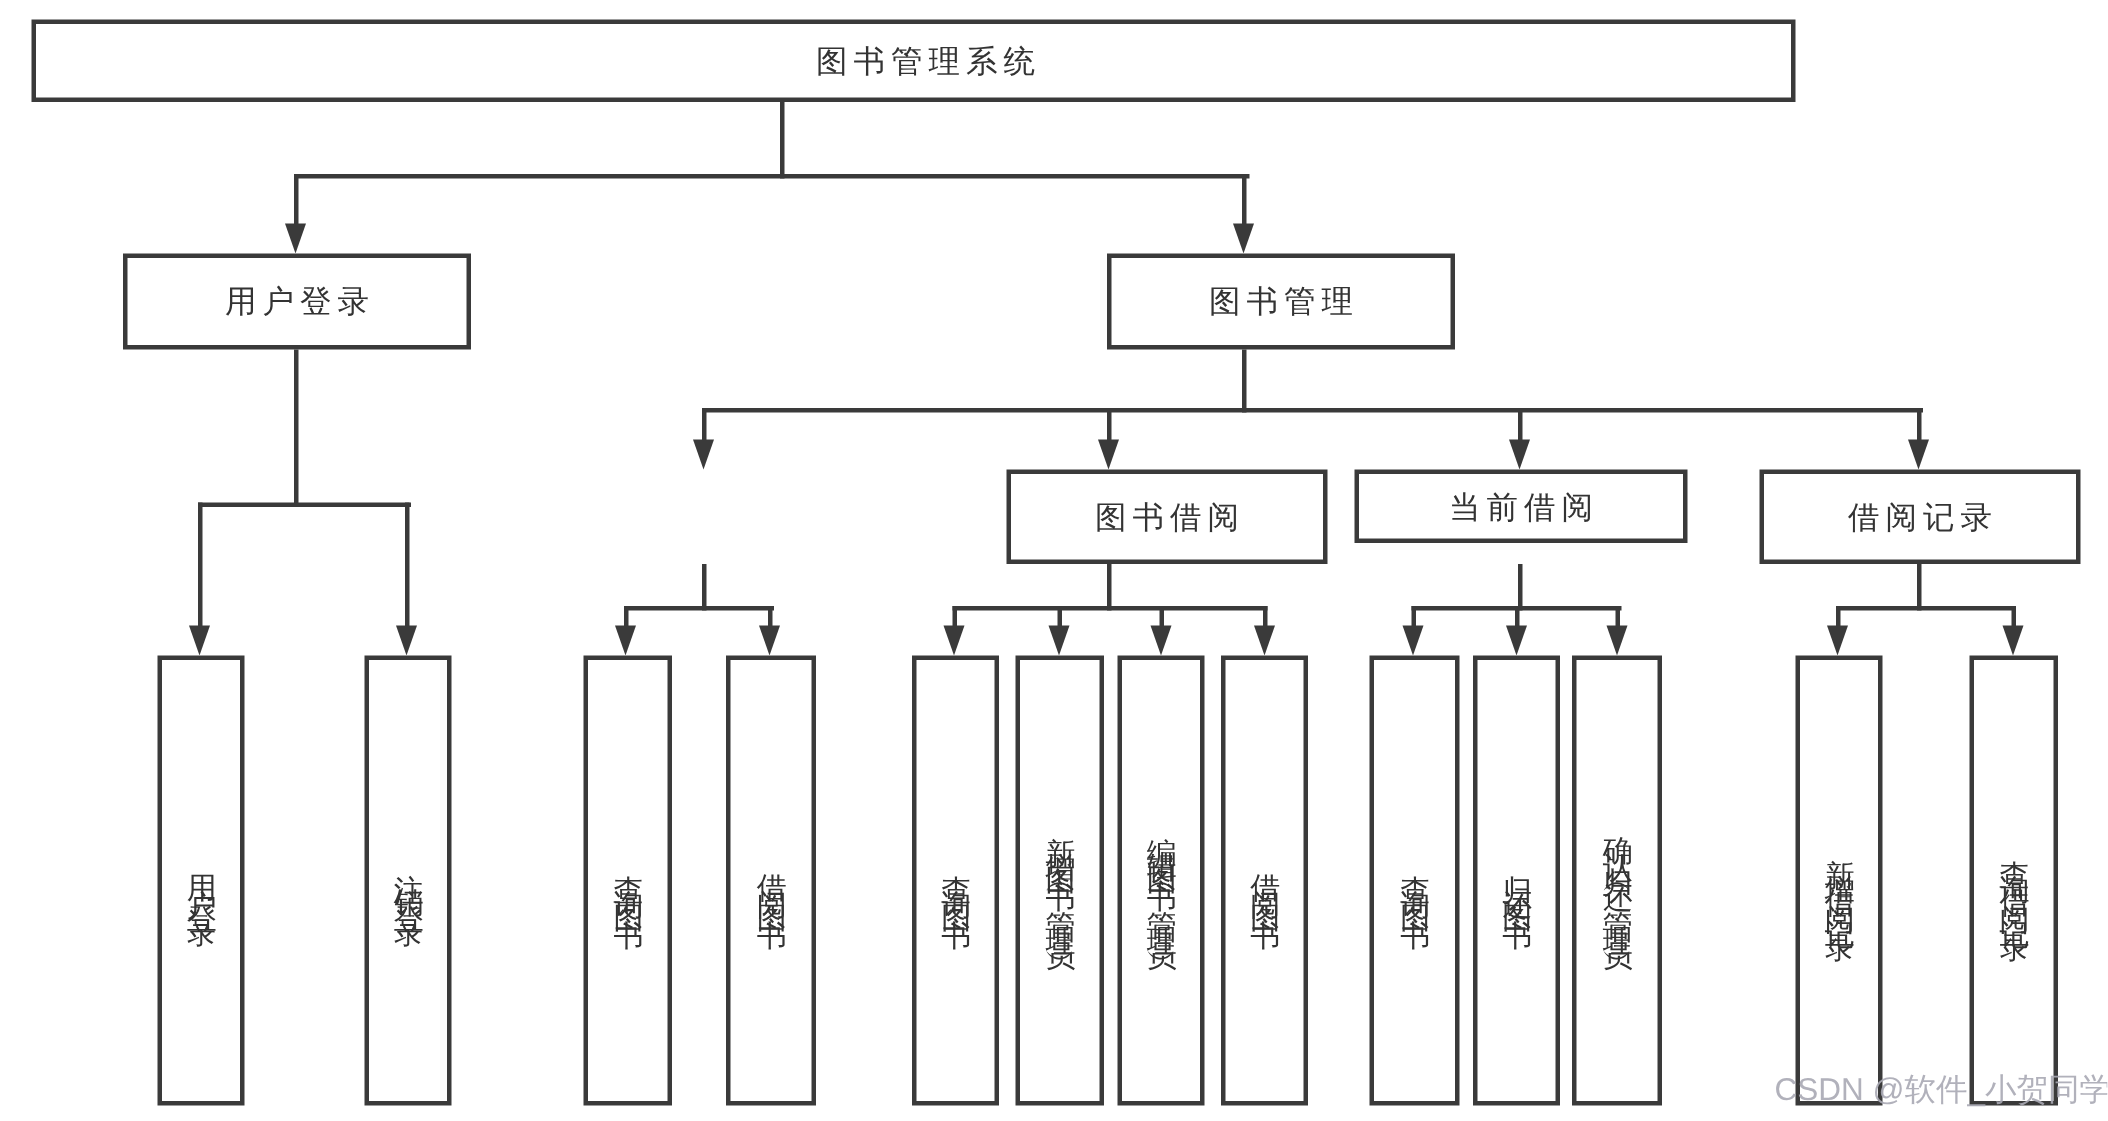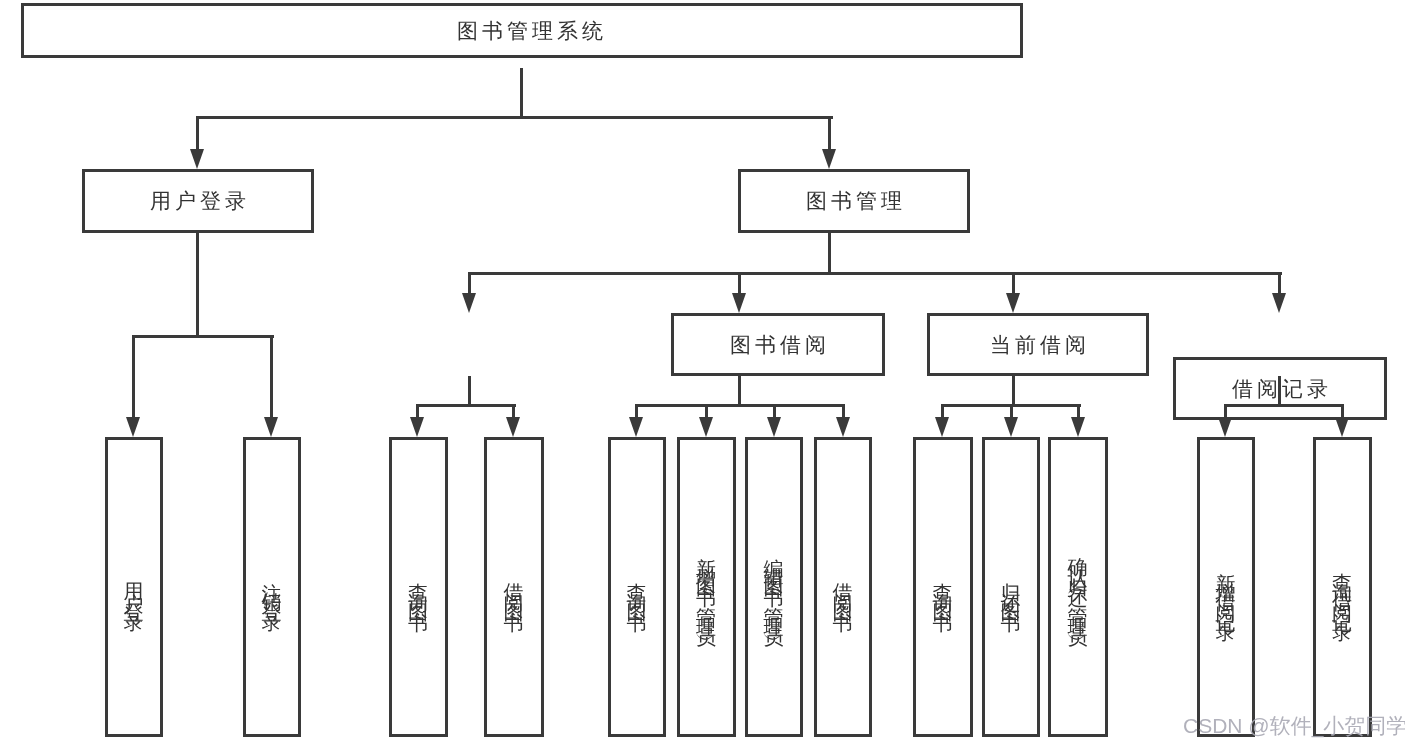--- a/index.html
+++ b/index.html
@@ -35,21 +35,21 @@
   .wm{
     position:absolute;left:1183px;top:712px;
     font-size:21px;color:var(--wm);opacity:.9;white-space:nowrap;z-index:5;
   }
 </style>
 </head>
 <body>
 
 <div id="canvas">
 
-  <div class="box" style="left:21px;top:3px;width:1002px;height:55px;padding-left:16px;">
+  <div class="box" style="left:21px;top:13px;width:1176px;height:55px;padding-left:16px;">
     <span class="hlabel">图书管理系统</span>
   </div>
 
   <div class="vl" style="left:520px;top:68px;height:51px;"></div>
   <div class="hl" style="left:196px;top:116px;width:637px;"></div>
   <div class="vl" style="left:196px;top:116px;height:36px;"></div>
   <div class="ah" style="left:190px;top:149px;"></div>
   <div class="vl" style="left:828px;top:116px;height:36px;"></div>
   <div class="ah" style="left:822px;top:149px;"></div>
 
@@ -74,24 +74,24 @@
   <div class="vl" style="left:738px;top:272px;height:24px;"></div>
   <div class="ah" style="left:732px;top:293px;"></div>
   <div class="vl" style="left:1012px;top:272px;height:24px;"></div>
   <div class="ah" style="left:1006px;top:293px;"></div>
   <div class="vl" style="left:1278px;top:272px;height:24px;"></div>
   <div class="ah" style="left:1272px;top:293px;"></div>
 
   <div class="box" style="left:633px;top:313px;width:214px;height:63px;margin-left:38px;">
     <span class="hlabel">图书借阅</span>
   </div>
-  <div class="box" style="left:903px;top:313px;width:222px;height:63px;margin-left:24px;">
+  <div class="box" style="left:903px;top:313px;width:222px;height:49px;">
     <span class="hlabel">当前借阅</span>
   </div>
-  <div class="box" style="left:1173px;top:313px;width:214px;height:63px;margin-top:44px;">
+  <div class="box" style="left:1173px;top:313px;width:214px;height:63px;">
     <span class="hlabel">借阅记录</span>
   </div>
 
   <div class="vl" style="left:468px;top:376px;height:31px;"></div>
   <div class="hl" style="left:416px;top:404px;width:100px;"></div>
   <div class="vl" style="left:416px;top:404px;height:16px;"></div>
   <div class="ah" style="left:410px;top:417px;"></div>
   <div class="vl" style="left:512px;top:404px;height:16px;"></div>
   <div class="ah" style="left:506px;top:417px;"></div>
 

